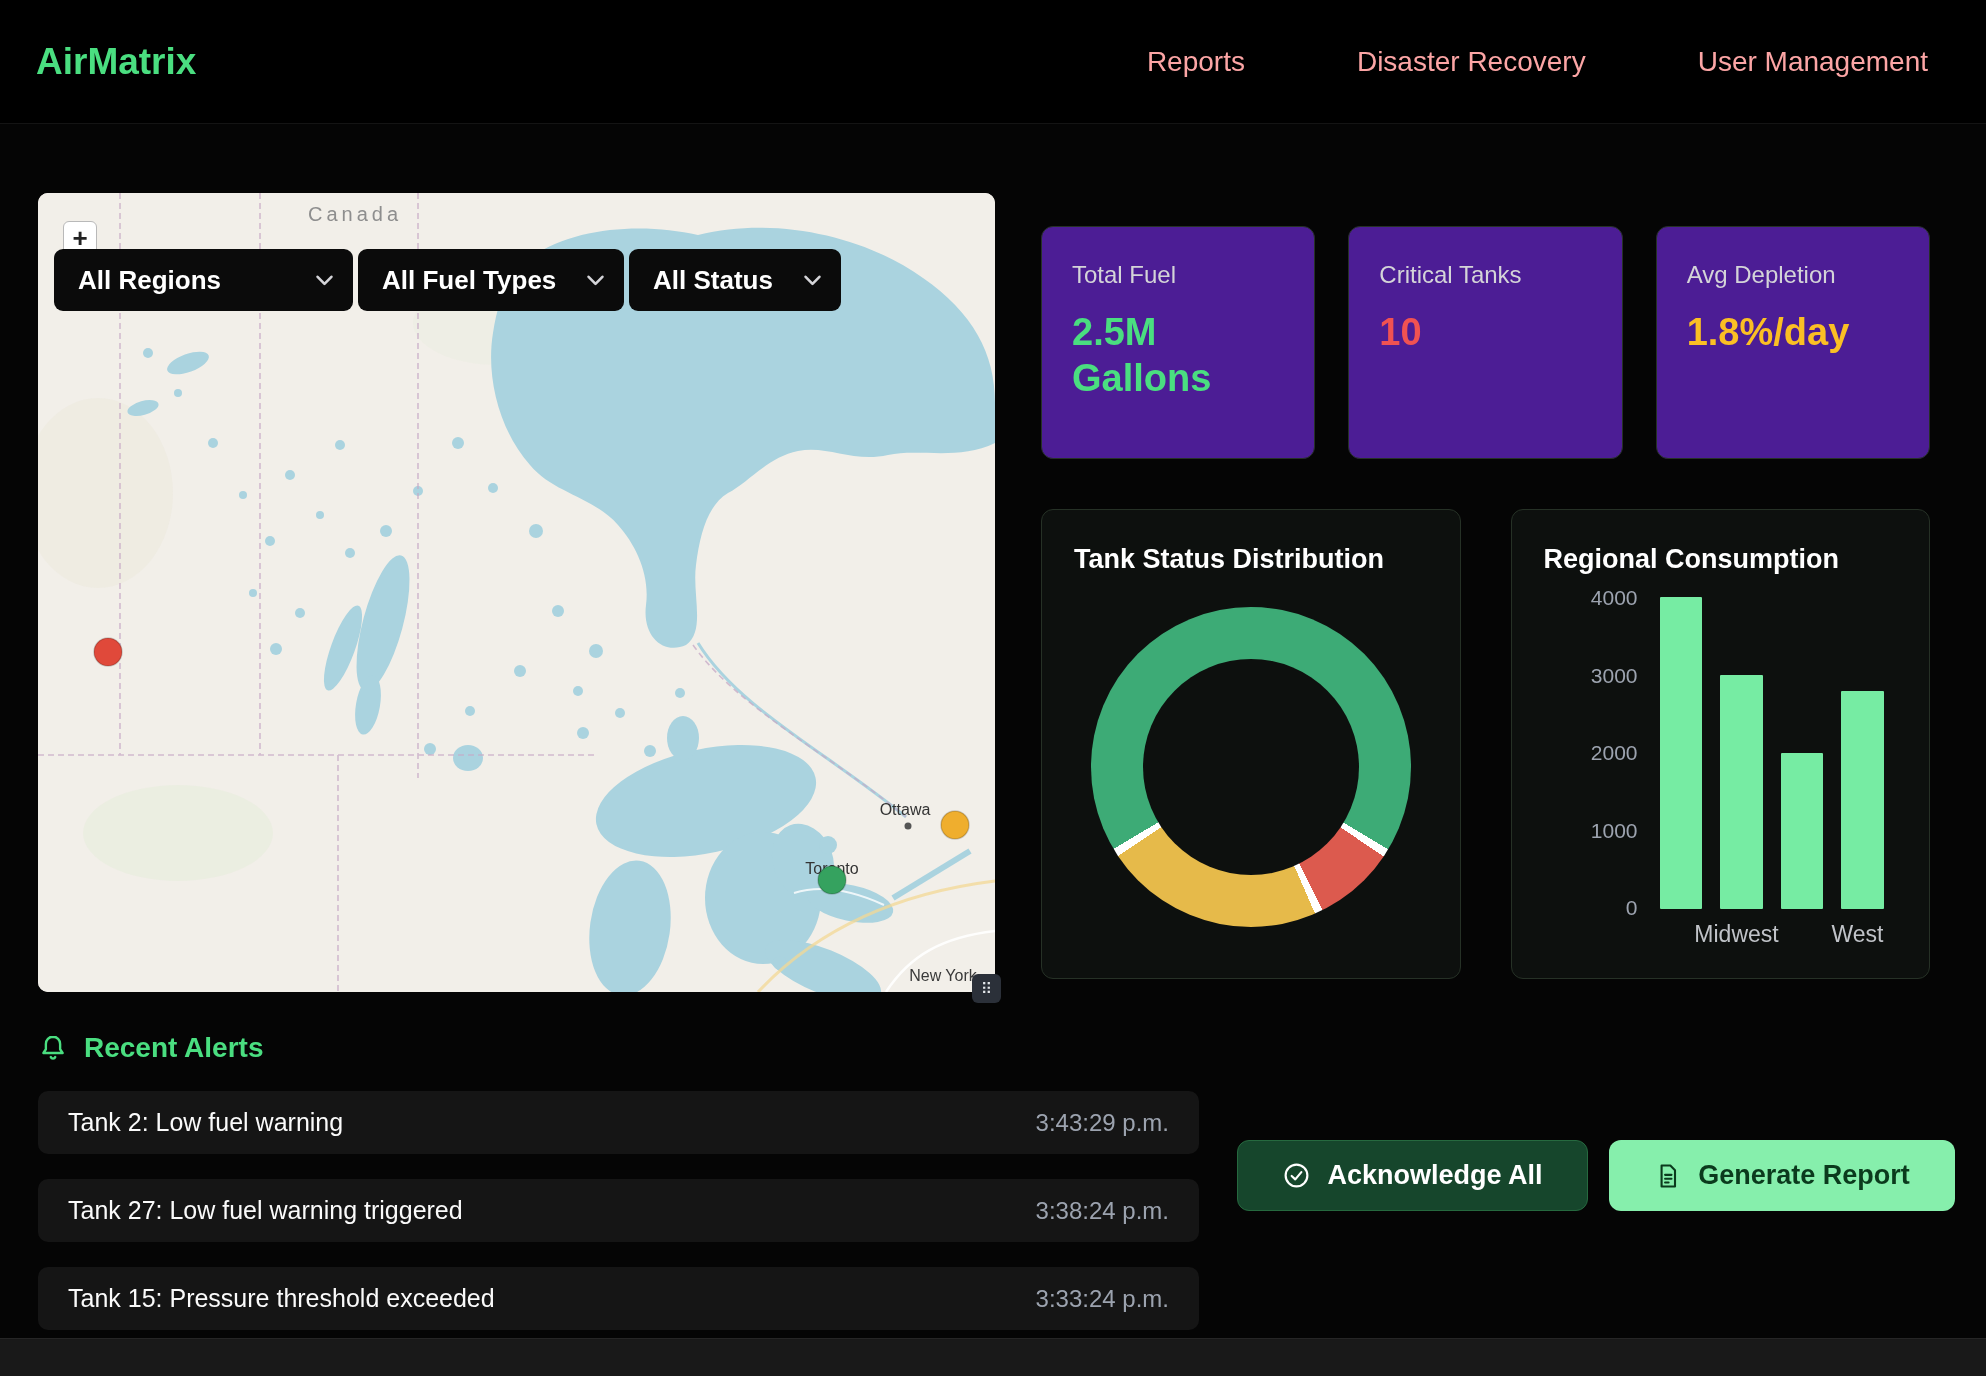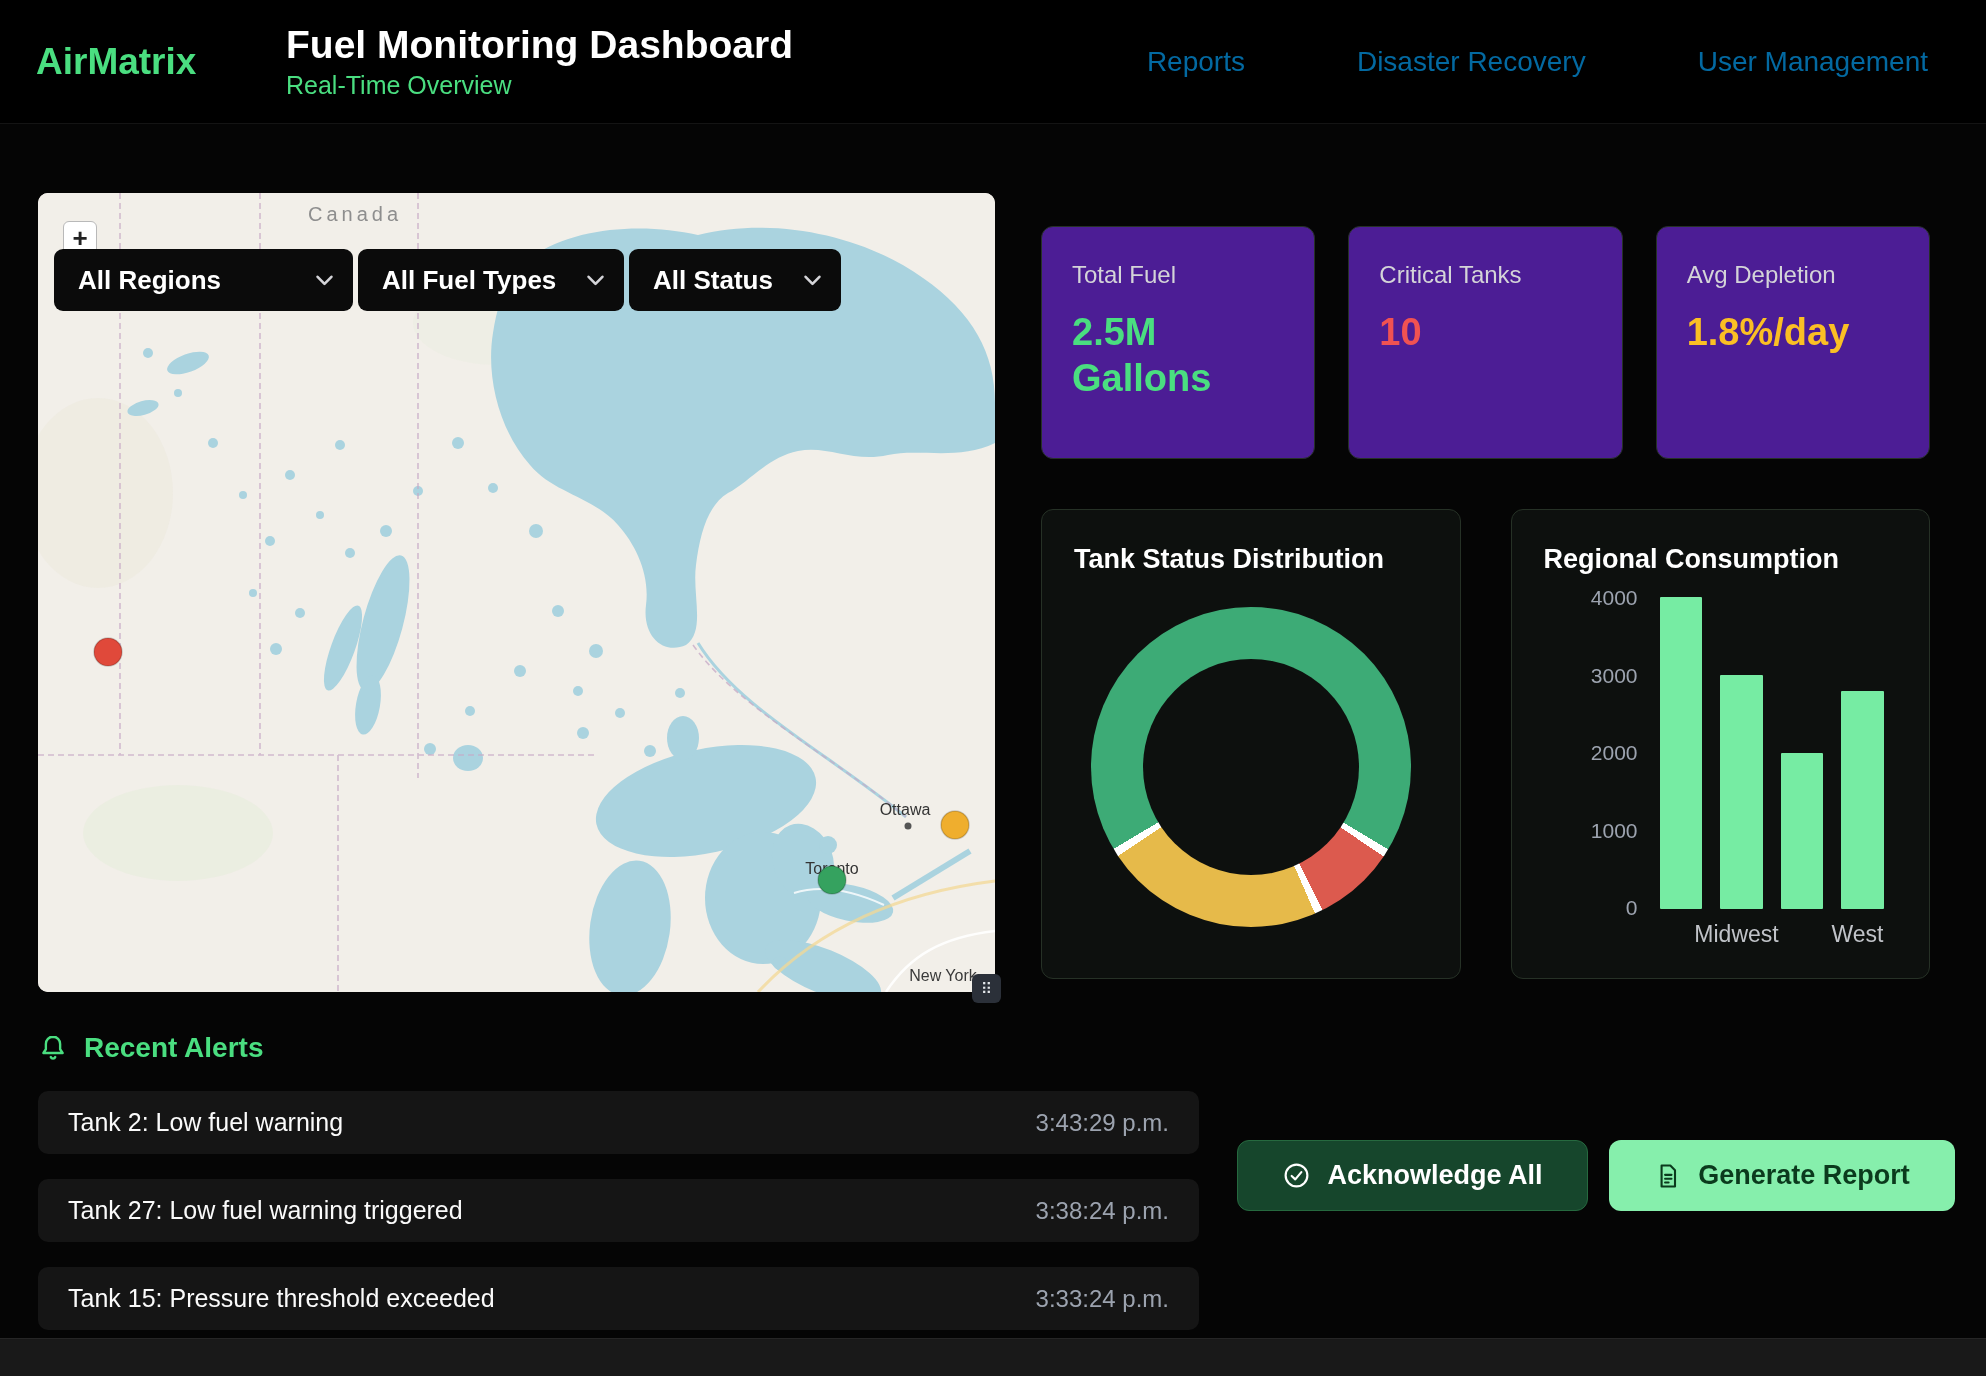--- a/index.html
+++ b/index.html
@@ -7,21 +7,21 @@
   body { font-family:"Liberation Sans","DejaVu Sans",sans-serif; }
   .app { width:1986px; height:1376px; background:#050505; position:relative; overflow:hidden; color:#fff; }
 
   
   header { height:124px; background:#000; display:flex; align-items:center; padding:0 58px 0 36px; border-bottom:1px solid #141414; }
   .logo { font-size:37px; font-weight:bold; color:#4ade80; width:250px; cursor:pointer; }
   .title-block { display:flex; flex-direction:column; }
   .title-block h1 { font-size:39px; font-weight:bold; color:#fff; }
   .subtitle { font-size:25px; color:#4ade80; margin-top:4px; font-weight:500; }
   nav { margin-left:auto; display:flex; gap:112px; }
-  nav a { font-size:28px; color:#0369a1; text-decoration:none; cursor:pointer; white-space:nowrap; }
+  nav a { font-size:28px; color:#fca5a5; text-decoration:none; cursor:pointer; white-space:nowrap; }
 
   
   main { display:flex; gap:46px; padding:69px 56px 0 38px; align-items:flex-start; }
   .map-panel { position:relative; width:957px; height:799px; flex-shrink:0; }
   .map-inner { position:absolute; inset:0; border-radius:10px; overflow:hidden; background:#f2efe9; }
   .map-inner svg { display:block; width:100%; height:100%; }
   .zoom-btn { position:absolute; left:25px; top:28px; width:34px; height:34px; background:#fff; border:1px solid #b9b9b9; border-radius:6px; font-size:26px; font-weight:bold; color:#222; z-index:2; display:flex; align-items:center; justify-content:center; cursor:pointer; line-height:1; }
   .map-filters { position:absolute; left:16px; top:56px; display:flex; gap:5px; z-index:3; }
   .filter-pill { height:62px; background:#0b0b0b; border:none; border-radius:9px; color:#fff; display:flex; align-items:center; justify-content:space-between; padding:0 20px 0 24px; font-weight:bold; font-size:26px; cursor:pointer; font-family:inherit; }
   .filter-pill svg { margin-left:16px; flex-shrink:0; }
@@ -65,24 +65,20 @@
 
   .bottom-bar { position:absolute; left:0; right:0; bottom:0; height:38px; background:#191919; border-top:1px solid #262626; }
 </style>
 </head>
 <body>
 
 <div class="app">
 
   <header>
     <div class="logo">AirMatrix</div>
-    <div class="title-block">
-      <h1>Fuel Monitoring Dashboard</h1>
-      <div class="subtitle">Real-Time Overview</div>
-    </div>
     <nav>
       <a>Reports</a>
       <a>Disaster Recovery</a>
       <a>User Management</a>
     </nav>
   </header>
 
   <main>
 
     <section class="map-panel">

